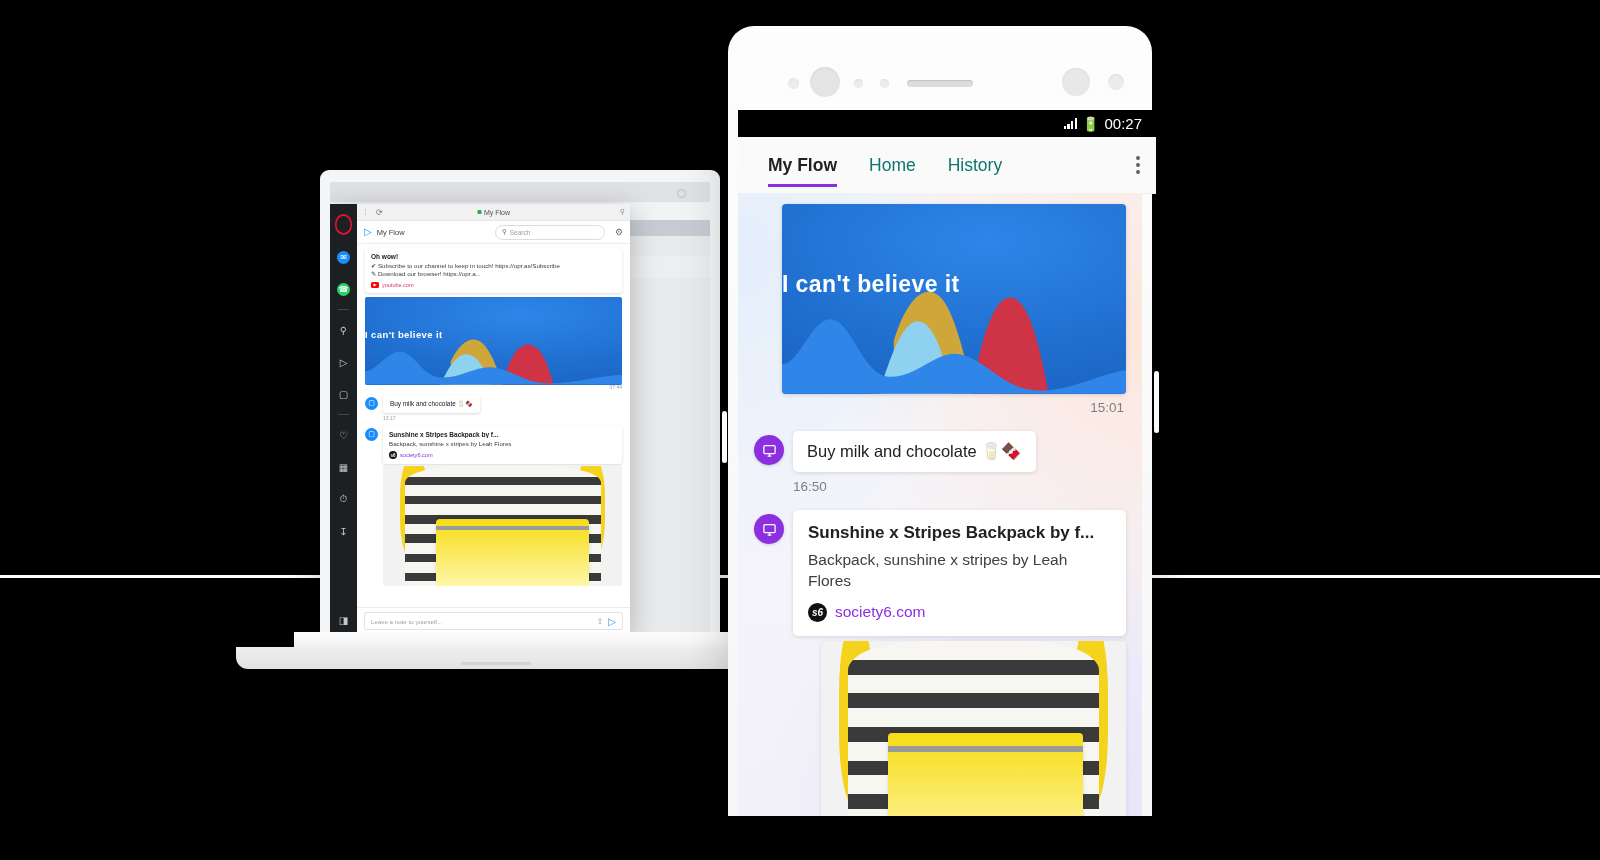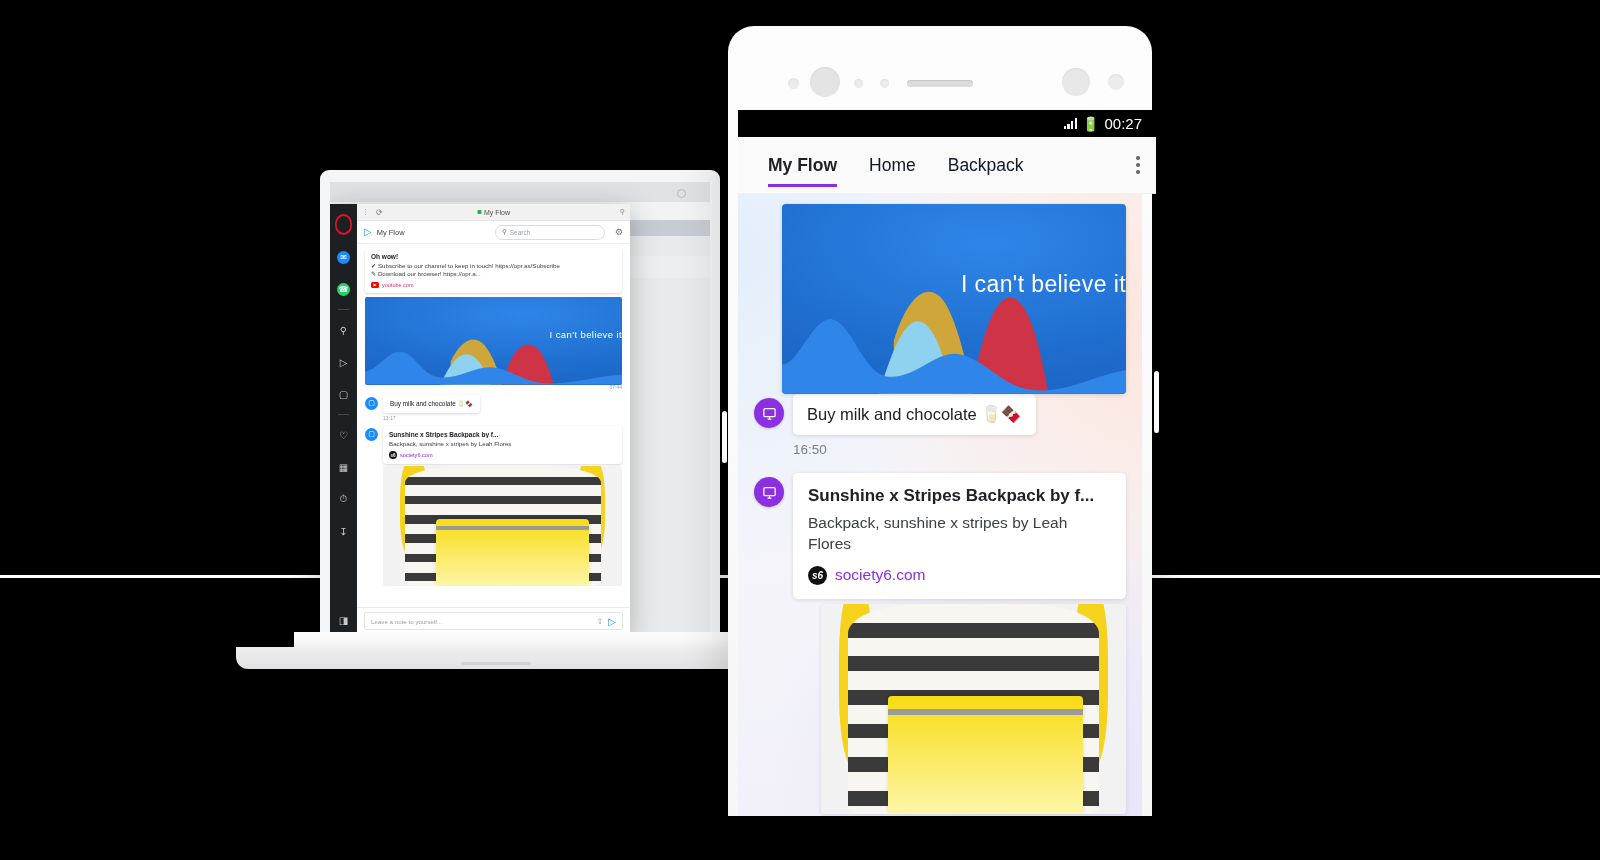--- a/index.html
+++ b/index.html
@@ -100,21 +100,21 @@
   .inp-box{flex:1;height:16px;border:1px solid #e2e3e5;border-radius:2px;
       display:flex;align-items:center;padding:0 6px;gap:5px;}
   .inp-ph{font-size:6.2px;color:#9aa0a6;flex:1;}
   .inp-up{font-size:8px;color:#9aa0a6;}
   .inp-send{font-size:10px;color:#2196f3;}
 
   
   .wave{position:relative;overflow:hidden;background:
       radial-gradient(120% 100% at 60% 20%, #2f86e8 0%, #1f6fd0 55%, #1a5fbd 100%);}
   .wave .cap{position:absolute;left:0;right:0;top:42%;transform:translateY(-50%);
-      text-align:right;color:#fff;font-weight:normal;letter-spacing:.4px;}
+      text-align:left;color:#fff;font-weight:bold;letter-spacing:.4px;}
   .wave svg{position:absolute;left:0;bottom:0;width:100%;height:62%;}
 
   
   .pack{position:relative;background:#f2f2f2;overflow:hidden;}
   .pack .strap{position:absolute;border-radius:50%/40%;background:#f5d21c;}
   .pack .stripes{position:absolute;left:9%;right:9%;top:0;bottom:0;
       background:repeating-linear-gradient(to bottom,#f7f6f1 0 9%,#3a3a3a 9% 16%);
       border-radius:30% 30% 6% 6%/14% 14% 4% 4%;}
   .pack .pocket{position:absolute;left:22%;right:14%;bottom:0;top:44%;
       background:linear-gradient(#f7dc14,#fdf6a8);border-radius:4px 4px 0 0;
@@ -134,21 +134,21 @@
       width:66px;height:7px;border-radius:4px;background:#dcdcdc;
       box-shadow:inset 0 1px 1px rgba(0,0,0,.12);}
   #phone-statusbar{position:absolute;left:22px;top:84px;width:404px;height:27px;
       background:#000;color:#fff;display:flex;align-items:center;
       justify-content:flex-end;padding-right:12px;gap:5px;font-size:15px;}
   .sig{display:flex;align-items:flex-end;gap:1.3px;height:11px;}
   .sig i{display:block;width:2.4px;background:#fff;}
   #phone-appbar{position:absolute;left:22px;top:111px;width:404px;height:56px;
       background:#fafafa;display:flex;align-items:center;padding:0 0 0 14px;
       gap:0;border-bottom:1px solid #eee;}
-  .tab{font-size:17.5px;color:#0f172a;padding:0 16px;position:relative;}
+  .tab{font-size:17.5px;color:#0f766e;padding:0 16px;position:relative;}
   .tab.active{color:#202124;font-weight:bold;}
   .tab.active:after{content:"";position:absolute;left:16px;right:16px;bottom:-11px;
       height:2.6px;background:#8b2fe0;}
   .kebab{margin-left:auto;margin-right:16px;display:flex;flex-direction:column;
       gap:3.2px;}
   .kebab i{width:4px;height:4px;border-radius:50%;background:#5f6368;display:block;}
   #phone-content{position:absolute;left:22px;top:167px;width:404px;height:623px;
       overflow:hidden;
       background:
         radial-gradient(130% 90% at 100% 22%, #fde6dd 0%, rgba(253,230,221,0) 58%),
@@ -346,40 +346,41 @@
           <i style="height:8px"></i>
           <i style="height:11px"></i>
       </span>
       <span style="font-size:14px">🔋</span>
       <span>00:27</span>
     </div>
 
     <div id="phone-appbar">
       <div class="tab active">My Flow</div>
       <div class="tab">Home</div>
-      <div class="tab">Backpack</div>
+      <div class="tab">History</div>
       <div class="kebab">
           <i></i>
           <i></i>
           <i></i>
         </div>
     </div>
 
     <div id="phone-content">
       <div class="p-pad">
 
         <div class="p-videocard wave">
           <div class="cap" style="font-size:23px">I can't believe it</div>
           <svg viewBox="0 0 320 120" preserveAspectRatio="none">
             <path d="M104 120 L104 66 C118 16 138 4 152 28 C164 50 172 92 178 120 Z" fill="#cfa63a"></path>
             <path d="M90 120 C100 84 112 46 126 46 C142 46 152 86 158 120 Z" fill="#8ed2ef"></path>
             <path d="M176 120 C184 70 196 22 212 22 C230 22 240 74 248 120 Z" fill="#cf3346"></path>
             <path d="M0 120 L0 90 C16 90 28 42 46 44 C64 46 74 96 96 102 C122 108 144 74 166 80 C190 86 204 112 232 116 C266 120 292 100 320 96 L320 120 Z" fill="#2f86e8"></path>
           </svg>
         </div>
+        <div class="p-time">15:01</div>
 
         <div class="p-row">
           <span class="p-av">
             <svg width="15" height="15" viewBox="0 0 24 24" fill="none" stroke="#fff" stroke-width="2">
               <rect x="3" y="4" width="18" height="13" rx="2"></rect>
                 <path d="M9 21h6M12 17v4"></path>
             </svg>
           </span>
           <span class="p-bubble">Buy milk and chocolate 🥛🍫</span>
         </div>

